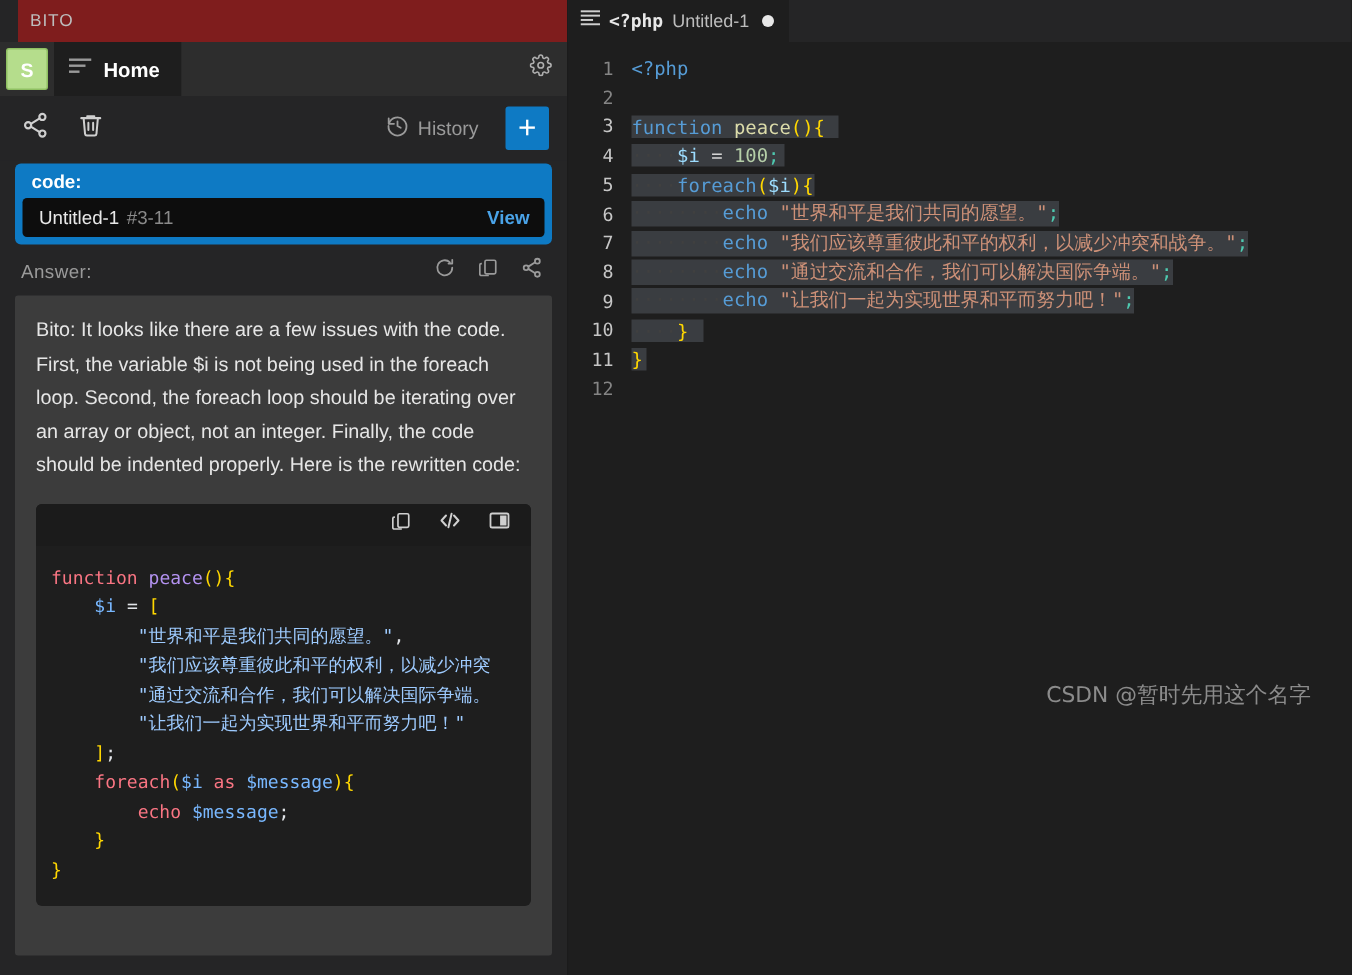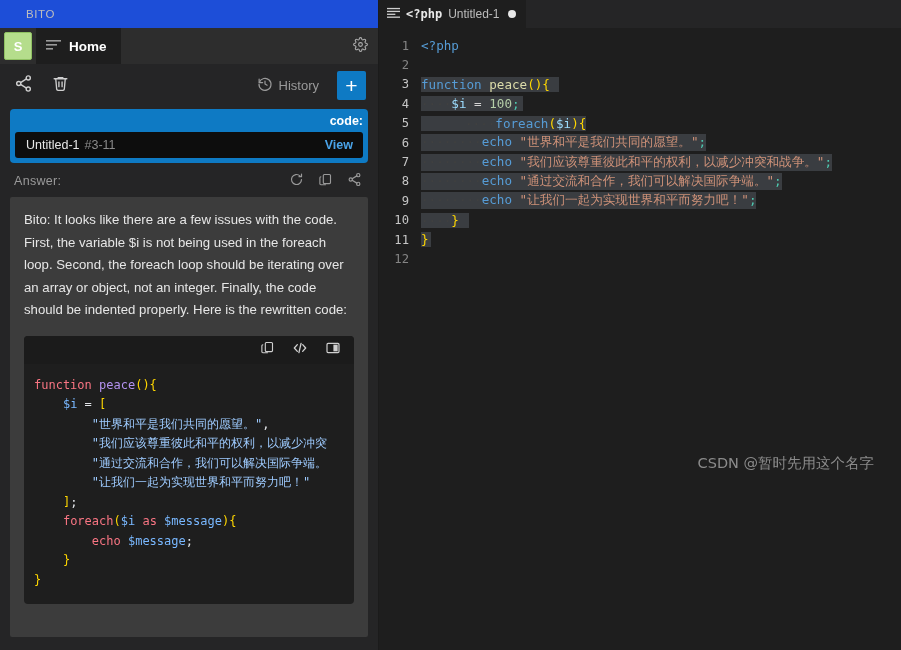--- a/index.html
+++ b/index.html
@@ -14,23 +14,24 @@
   
   .left-panel {
     width: 379px; height: 650px;
     background: #252526;
     display: flex; flex-direction: column;
     position: relative;
     border-right: 1px solid #1b1b1b;
   }
   .ext-titlebar {
     height: 28px; flex: 0 0 28px;
-    background: #1d4ed8;
+    background: #7f1d1d;
     display: flex; align-items: center;
-    padding-left: 26px;
+    padding-left: 8px;
+    margin-left: 12px;
   }
   .ext-title {
     font-size: 11.5px; color: #bdbdbd; letter-spacing: .6px;
   }
 
   
   .tabstrip {
     height: 36px; flex: 0 0 36px;
     background: #2d2d2d;
     display: flex; align-items: stretch;
@@ -86,21 +87,20 @@
 
   .code-ref-card {
     background: #0e7ac4;
     border-radius: 4px;
     padding: 4px 5px 5px 5px;
     margin-top: 2px;
   }
   .code-ref-label {
     color: #ffffff; font-size: 12.5px; font-weight: 700;
     padding: 1px 0 4px 6px;
-    text-align: right;
   }
   .code-ref-row {
     background: #0d0d0d; border-radius: 3px;
     height: 26px;
     display: flex; align-items: center;
     padding: 0 10px 0 11px;
   }
   .code-ref-file { color: #e8e8e8; font-size: 12.5px; }
   .code-ref-lines { color: #8a8a8a; font-size: 12.5px; margin-left: 5px; }
   .code-ref-spacer { flex: 1; }
@@ -389,21 +389,21 @@
         <div class="ed-line">
           <div class="ed-gutter active">3</div>
           <div class="ed-text sel" style="min-width: 138px;"><span class="r-kw">function</span><span class="r-pun"> </span><span class="r-fn">peace</span><span class="r-b1">()</span><span class="r-b1">{</span></div>
         </div>
         <div class="ed-line">
           <div class="ed-gutter active">4</div>
           <div class="ed-text sel" style="min-width: 102px;"><span class="indent-guide">····</span><span class="r-var">$i</span><span class="r-pun"> = </span><span class="r-num">100</span><span class="r-semi">;</span></div>
         </div>
         <div class="ed-line">
           <div class="ed-gutter active">5</div>
-          <div class="ed-text sel" style="min-width: 122px; padding-left: 44px;"><span class="indent-guide">····</span><span class="r-kw">foreach</span><span class="r-b1">(</span><span class="r-var">$i</span><span class="r-b1">)</span><span class="r-b1">{</span></div>
+          <div class="ed-text sel" style="min-width: 122px;"><span class="indent-guide">····</span><span class="r-kw">foreach</span><span class="r-b1">(</span><span class="r-var">$i</span><span class="r-b1">)</span><span class="r-b1">{</span></div>
         </div>
         <div class="ed-line">
           <div class="ed-gutter active">6</div>
           <div class="ed-text sel" style="min-width: 238px;"><span class="indent-guide">········</span><span class="r-kw">echo</span><span class="r-pun"> </span><span class="r-str">"世界和平是我们共同的愿望。"</span><span class="r-semi">;</span></div>
         </div>
         <div class="ed-line">
           <div class="ed-gutter active">7</div>
           <div class="ed-text sel" style="min-width: 388px;"><span class="indent-guide">········</span><span class="r-kw">echo</span><span class="r-pun"> </span><span class="r-str">"我们应该尊重彼此和平的权利，以减少冲突和战争。"</span><span class="r-semi">;</span></div>
         </div>
         <div class="ed-line">

